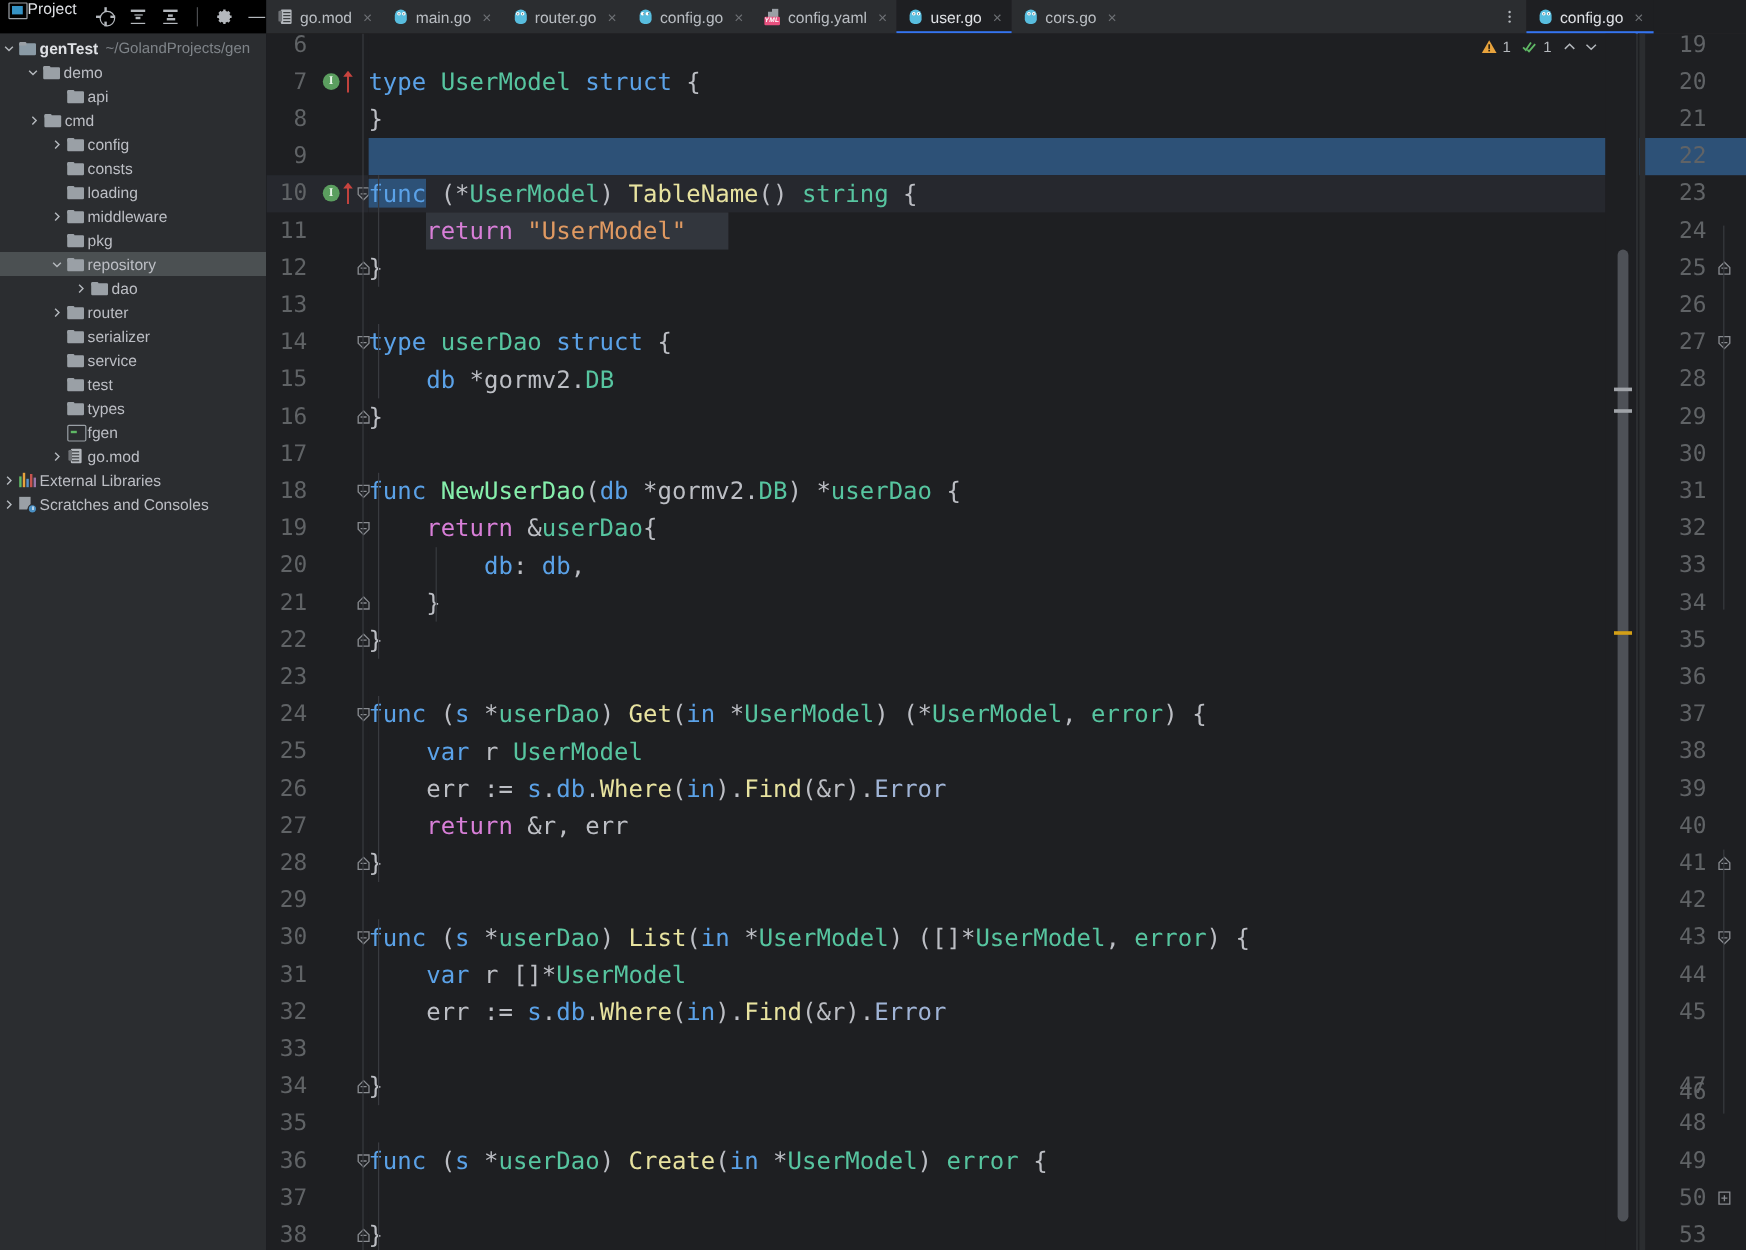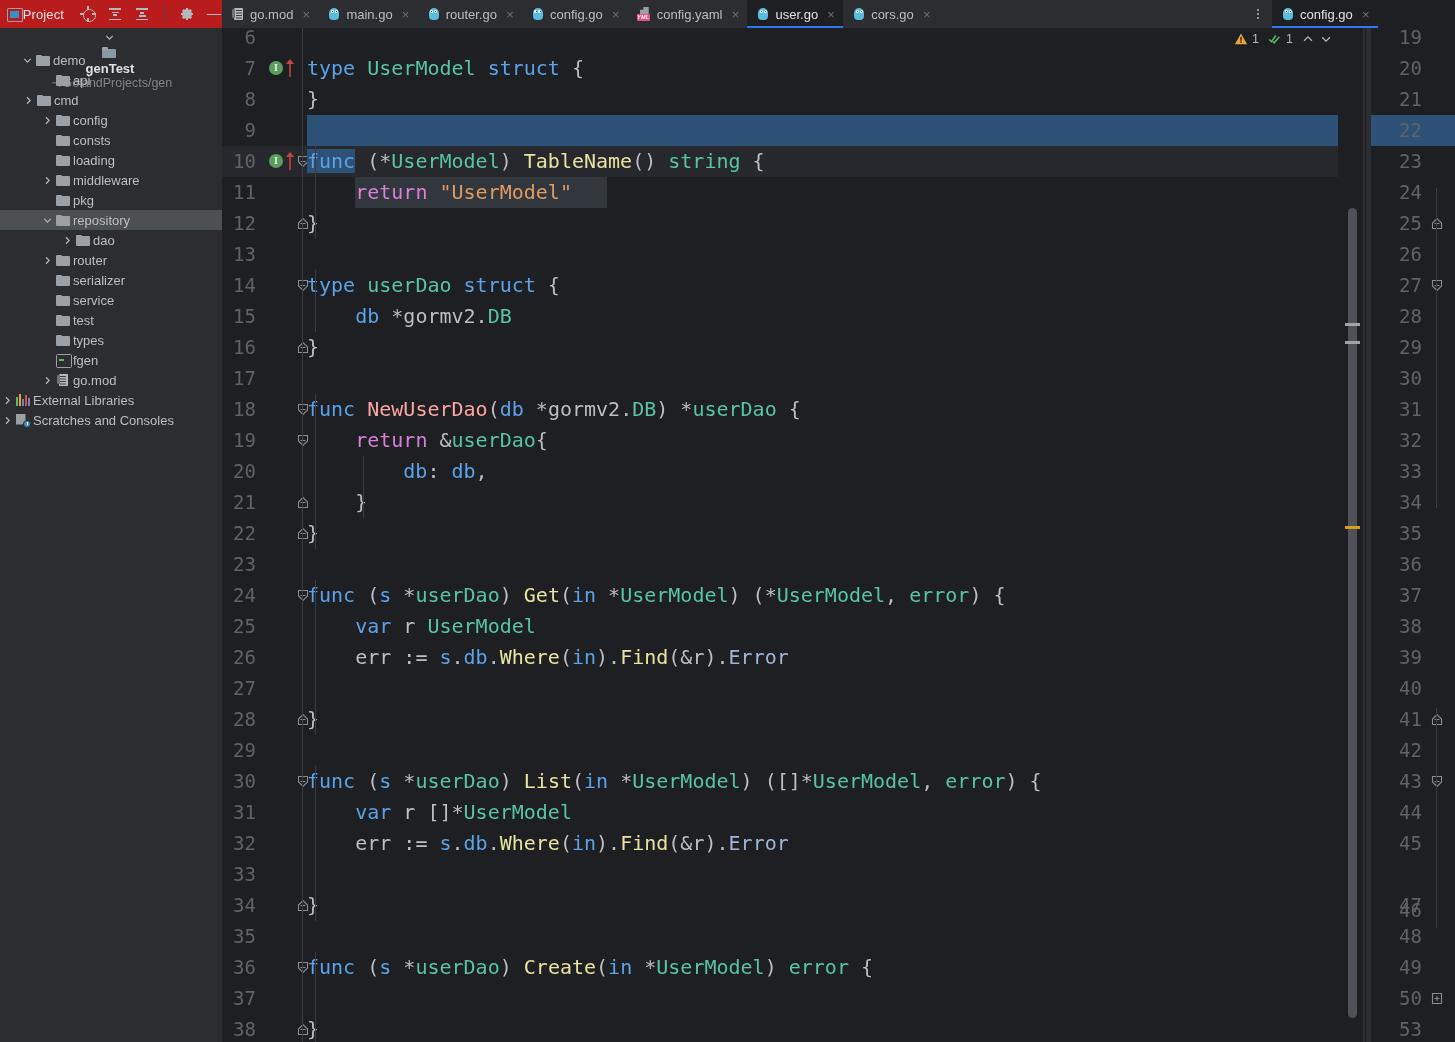--- a/index.html
+++ b/index.html
@@ -8,22 +8,22 @@
     background: #2b2d30;
     font-family: "Liberation Sans", sans-serif;
     overflow: hidden;
   }
   .app { position: relative; width: 1455px; height: 1042px; display: flex; flex-direction: column; }
 
   
   .topbar { height: 28px; display: flex; align-items: stretch; background: #2b2d30; flex: 0 0 28px; }
 
   .proj-header {
-    width: 222px; flex: 0 0 222px; display: flex; align-items: center;
-    background: #b91c1c; padding-left: 6px; gap: 6px;
+    width: 222px; flex: 0 0 222px; display: flex; 
+    background: #000000; padding-left: 6px; gap: 6px;
   }
   .proj-title { color: #dfe1e5; font-size: 13px; letter-spacing: .1px; }
   .proj-icon { width: 16px; height: 16px; display:inline-block; position: relative; }
   .proj-icon::before{
     content:""; position:absolute; left:1px; top:2px; width:14px; height:12px;
     border:1.6px solid #9ba0a6; border-radius:1px;
   }
   .proj-icon::after{
     content:""; position:absolute; left:3.5px; top:4.5px; width:9px; height:7px;
     background:#3592c4;
@@ -173,21 +173,21 @@
 
   .cur-line-bg { position:absolute; left:0; right:0; height:31px; background:#26282e; }
   .sel-full { position:absolute; left:0; right:0; height:31px; background:#2d5177; }
   .hl-block { position:absolute; height:31px; background:#32363d; }
   .kw2  { color:#5ba2e8; }
   .typ  { color:#57c5a0; }
   .fn   { color:#e8e3a0; }
   .pl   { color:#bcbec4; }
   .str  { color:#e09a62; }
   .ret  { color:#d87fd8; }
-  .gray { color:#fca5a5; }
+  .gray { color:#86efac; }
   .fld  { color:#a0b4d6; }
 
   
   .vguide { position:absolute; width:1px; background:#393b40; }
 
   
   .scroll-col { position:absolute; right:0; top:0; bottom:0; width:25px; background:#1e1f22; }
   .sb-thumb { position:absolute; right:6px; width:9px; background:#4e5157; border-radius:5px; }
   .sb-mark { position:absolute; right:3px; width:15px; height:3px; }
 
@@ -334,21 +334,21 @@
           </span>
           <span>config.go</span>
           <span class="cls">×</span>
         </div>
       </div>
   </div>
 
   <div class="body">
 
     <div class="tree" id="tree-host">
-        <div class="tnode" style="padding-left: 0px; flex-direction: column;">
+        <div class="tnode" style="padding-left: 0px;">
           <span class="arrow">
             <svg width="11" height="11" viewBox="0 0 12 12">
               <path fill="none" stroke="#b4b8bd" stroke-width="1.3" d="M2.5 4.3L6 7.8l3.5-3.5"></path>
             </svg>
           </span>
           <span class="fi">
             <span class="folder src"></span>
           </span>
           <span class="lbl bold">genTest</span>
           <span class="sub">~/GolandProjects/gen</span>
@@ -686,20 +686,21 @@
             <div class="crow" style="top: 335px;"></div>
             <div class="crow" style="top: 366px;"><span class="kw2">func</span><span class="pl"> </span><span class="gray">NewUserDao</span><span class="pl">(</span><span class="kw2">db</span><span class="pl"> *</span><span class="pl">gormv2</span><span class="pl">.</span><span class="typ">DB</span><span class="pl">) *</span><span class="typ">userDao</span><span class="pl"> {</span></div>
             <div class="crow" style="top: 397px;"><span class="pl">    </span><span class="ret">return</span><span class="pl"> &amp;</span><span class="typ">userDao</span><span class="pl">{</span></div>
             <div class="crow" style="top: 428px;"><span class="pl">        </span><span class="kw2">db</span><span class="pl">: </span><span class="kw2">db</span><span class="pl">,</span></div>
             <div class="crow" style="top: 459px;"><span class="pl">    }</span></div>
             <div class="crow" style="top: 490px;"><span class="pl">}</span></div>
             <div class="crow" style="top: 521px;"></div>
             <div class="crow" style="top: 552px;"><span class="kw2">func</span><span class="pl"> (</span><span class="kw2">s</span><span class="pl"> *</span><span class="typ">userDao</span><span class="pl">) </span><span class="fn">Get</span><span class="pl">(</span><span class="kw2">in</span><span class="pl"> *</span><span class="typ">UserModel</span><span class="pl">) (*</span><span class="typ">UserModel</span><span class="pl">, </span><span class="typ">error</span><span class="pl">) {</span></div>
             <div class="crow" style="top: 583px;"><span class="pl">    </span><span class="kw2">var</span><span class="pl"> </span><span class="pl">r</span><span class="pl"> </span><span class="typ">UserModel</span></div>
             <div class="crow" style="top: 614px;"><span class="pl">    </span><span class="pl">err</span><span class="pl"> := </span><span class="kw2">s</span><span class="pl">.</span><span class="kw2">db</span><span class="pl">.</span><span class="fn">Where</span><span class="pl">(</span><span class="kw2">in</span><span class="pl">).</span><span class="fn">Find</span><span class="pl">(&amp;</span><span class="pl">r</span><span class="pl">).</span><span class="fld">Error</span></div>
+            <div class="crow" style="top: 645px;"><span class="pl">    </span><span class="ret">return</span><span class="pl"> &amp;</span><span class="pl">r</span><span class="pl">, </span><span class="pl">err</span></div>
             <div class="crow" style="top: 676px;"><span class="pl">}</span></div>
             <div class="crow" style="top: 707px;"></div>
             <div class="crow" style="top: 738px;"><span class="kw2">func</span><span class="pl"> (</span><span class="kw2">s</span><span class="pl"> *</span><span class="typ">userDao</span><span class="pl">) </span><span class="fn">List</span><span class="pl">(</span><span class="kw2">in</span><span class="pl"> *</span><span class="typ">UserModel</span><span class="pl">) ([]*</span><span class="typ">UserModel</span><span class="pl">, </span><span class="typ">error</span><span class="pl">) {</span></div>
             <div class="crow" style="top: 769px;"><span class="pl">    </span><span class="kw2">var</span><span class="pl"> </span><span class="pl">r</span><span class="pl"> []*</span><span class="typ">UserModel</span></div>
             <div class="crow" style="top: 800px;"><span class="pl">    </span><span class="pl">err</span><span class="pl"> := </span><span class="kw2">s</span><span class="pl">.</span><span class="kw2">db</span><span class="pl">.</span><span class="fn">Where</span><span class="pl">(</span><span class="kw2">in</span><span class="pl">).</span><span class="fn">Find</span><span class="pl">(&amp;</span><span class="pl">r</span><span class="pl">).</span><span class="fld">Error</span></div>
             <div class="crow" style="top: 862px;"><span class="pl">}</span></div>
             <div class="crow" style="top: 893px;"></div>
             <div class="crow" style="top: 924px;"><span class="kw2">func</span><span class="pl"> (</span><span class="kw2">s</span><span class="pl"> *</span><span class="typ">userDao</span><span class="pl">) </span><span class="fn">Create</span><span class="pl">(</span><span class="kw2">in</span><span class="pl"> *</span><span class="typ">UserModel</span><span class="pl">) </span><span class="typ">error</span><span class="pl"> {</span></div>
             <div class="crow" style="top: 986px;"><span class="pl">}</span></div>
             <div class="vguide" style="left: 8px; top: 118px; height: 93px;"></div>

